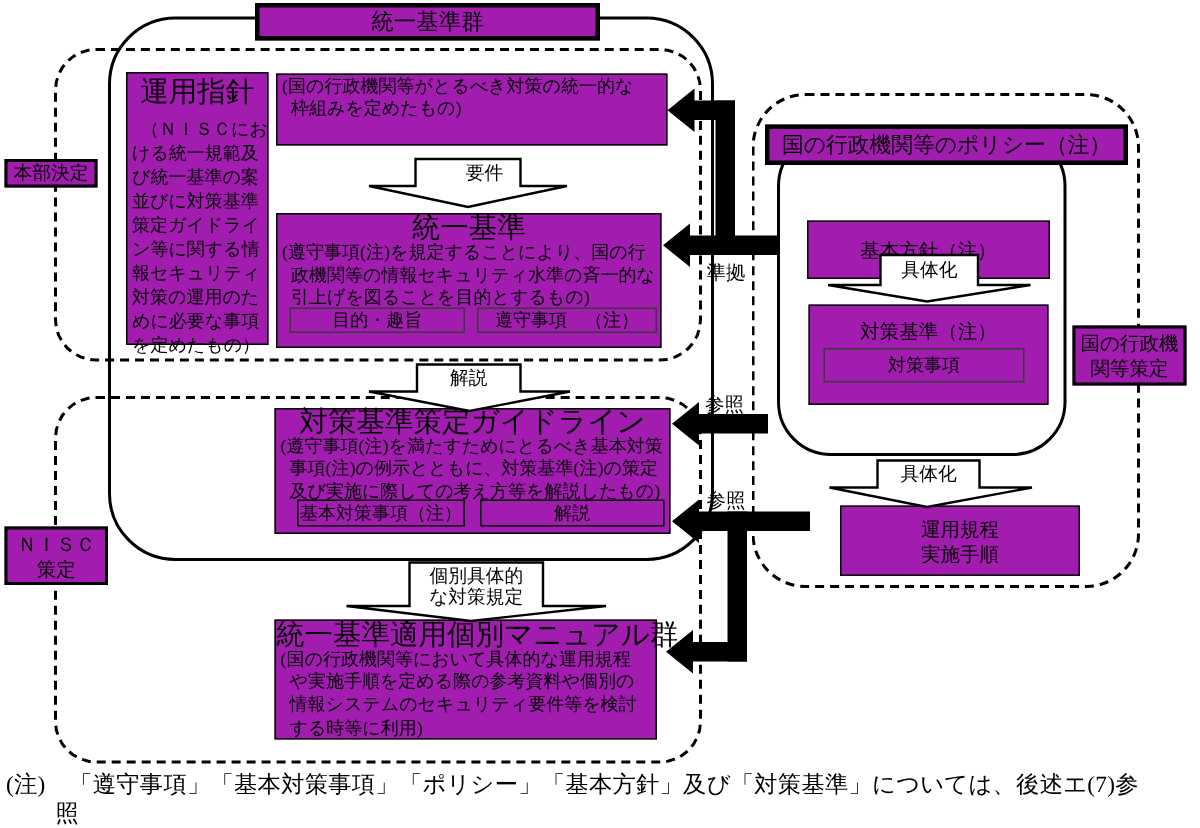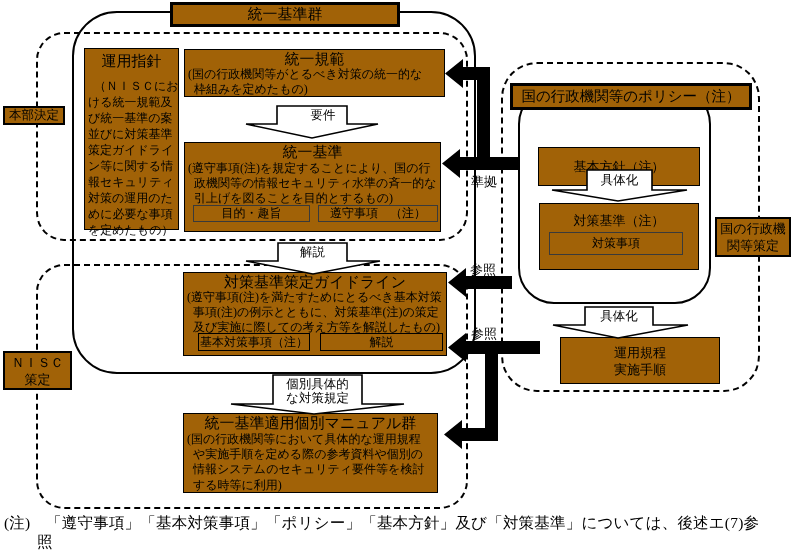--- a/index.html
+++ b/index.html
@@ -3,24 +3,24 @@
 <meta charset="utf-8">
 <style>
   html,body{margin:0;padding:0;background:#fff;}
   #page{position:relative;width:800px;height:552px;background:#fff;overflow:hidden;
         font-family:"Liberation Serif","DejaVu Serif",serif;color:#000;}
   
   .cont{position:absolute;background:transparent;z-index:1;}
   .solid-round{border:2px solid #000;}
   .dashed-round{border:2px dashed #000;}
   
-  .box{position:absolute;background:#a16207;border:1.6px solid #000;z-index:2;box-sizing:border-box;}
+  .box{position:absolute;background:#a21caf;border:1.6px solid #000;z-index:2;box-sizing:border-box;}
   .bbox{border-width:3px;}
   .subbox{border:1.2px solid #3a3a3a;}
-  .bt{font-size:15px;text-align:center;white-space:nowrap;line-height:17px;}
+  .bt{font-size:19px;text-align:center;white-space:nowrap;line-height:17px;}
   .bl{font-size:12px;line-height:15.2px;white-space:nowrap;padding-left:3px;}
   .ind{padding-left:9px;}
   .ctr{display:flex;align-items:center;justify-content:center;text-align:center;}
   .small{font-size:12px;white-space:nowrap;}
   
   #arrows{position:absolute;left:0;top:0;z-index:3;pointer-events:none;}
   
   .albl{position:absolute;z-index:4;font-size:12.5px;text-align:center;white-space:nowrap;line-height:14px;}
   .flowlbl{position:absolute;z-index:4;font-size:13px;white-space:nowrap;}
   .note{position:absolute;z-index:4;font-size:15.5px;white-space:nowrap;letter-spacing:0.2px;}
@@ -59,21 +59,20 @@
       <div class="bl" style="line-height:16px;">策定ガイドライ</div>
       <div class="bl" style="line-height:16px;">ン等に関する情</div>
       <div class="bl" style="line-height:16px;">報セキュリティ</div>
       <div class="bl" style="line-height:16px;">対策の運用のた</div>
       <div class="bl" style="line-height:16px;">めに必要な事項</div>
       <div class="bl" style="line-height:16px;">を定めたもの）</div>
     </div>
   </div>
 
   <div class="box" style="left:184px;top:49px;width:261px;height:48px;">
-    <div class="bt" style="margin-top:1px;line-height:16px;">統一規範</div>
     <div class="bl" style="line-height:14.5px;">(国の行政機関等がとるべき対策の統一的な</div>
     <div class="bl ind" style="line-height:14.5px;">枠組みを定めたもの)</div>
   </div>
 
   <div class="box" style="left:184px;top:142px;width:257px;height:90px;">
     <div class="bt" style="margin-top:1px;">統一基準</div>
     <div class="bl">(遵守事項(注)を規定することにより、国の行</div>
     <div class="bl ind">政機関等の情報セキュリティ水準の斉一的な</div>
     <div class="bl ind">引上げを図ることを目的とするもの)</div>
   </div>

